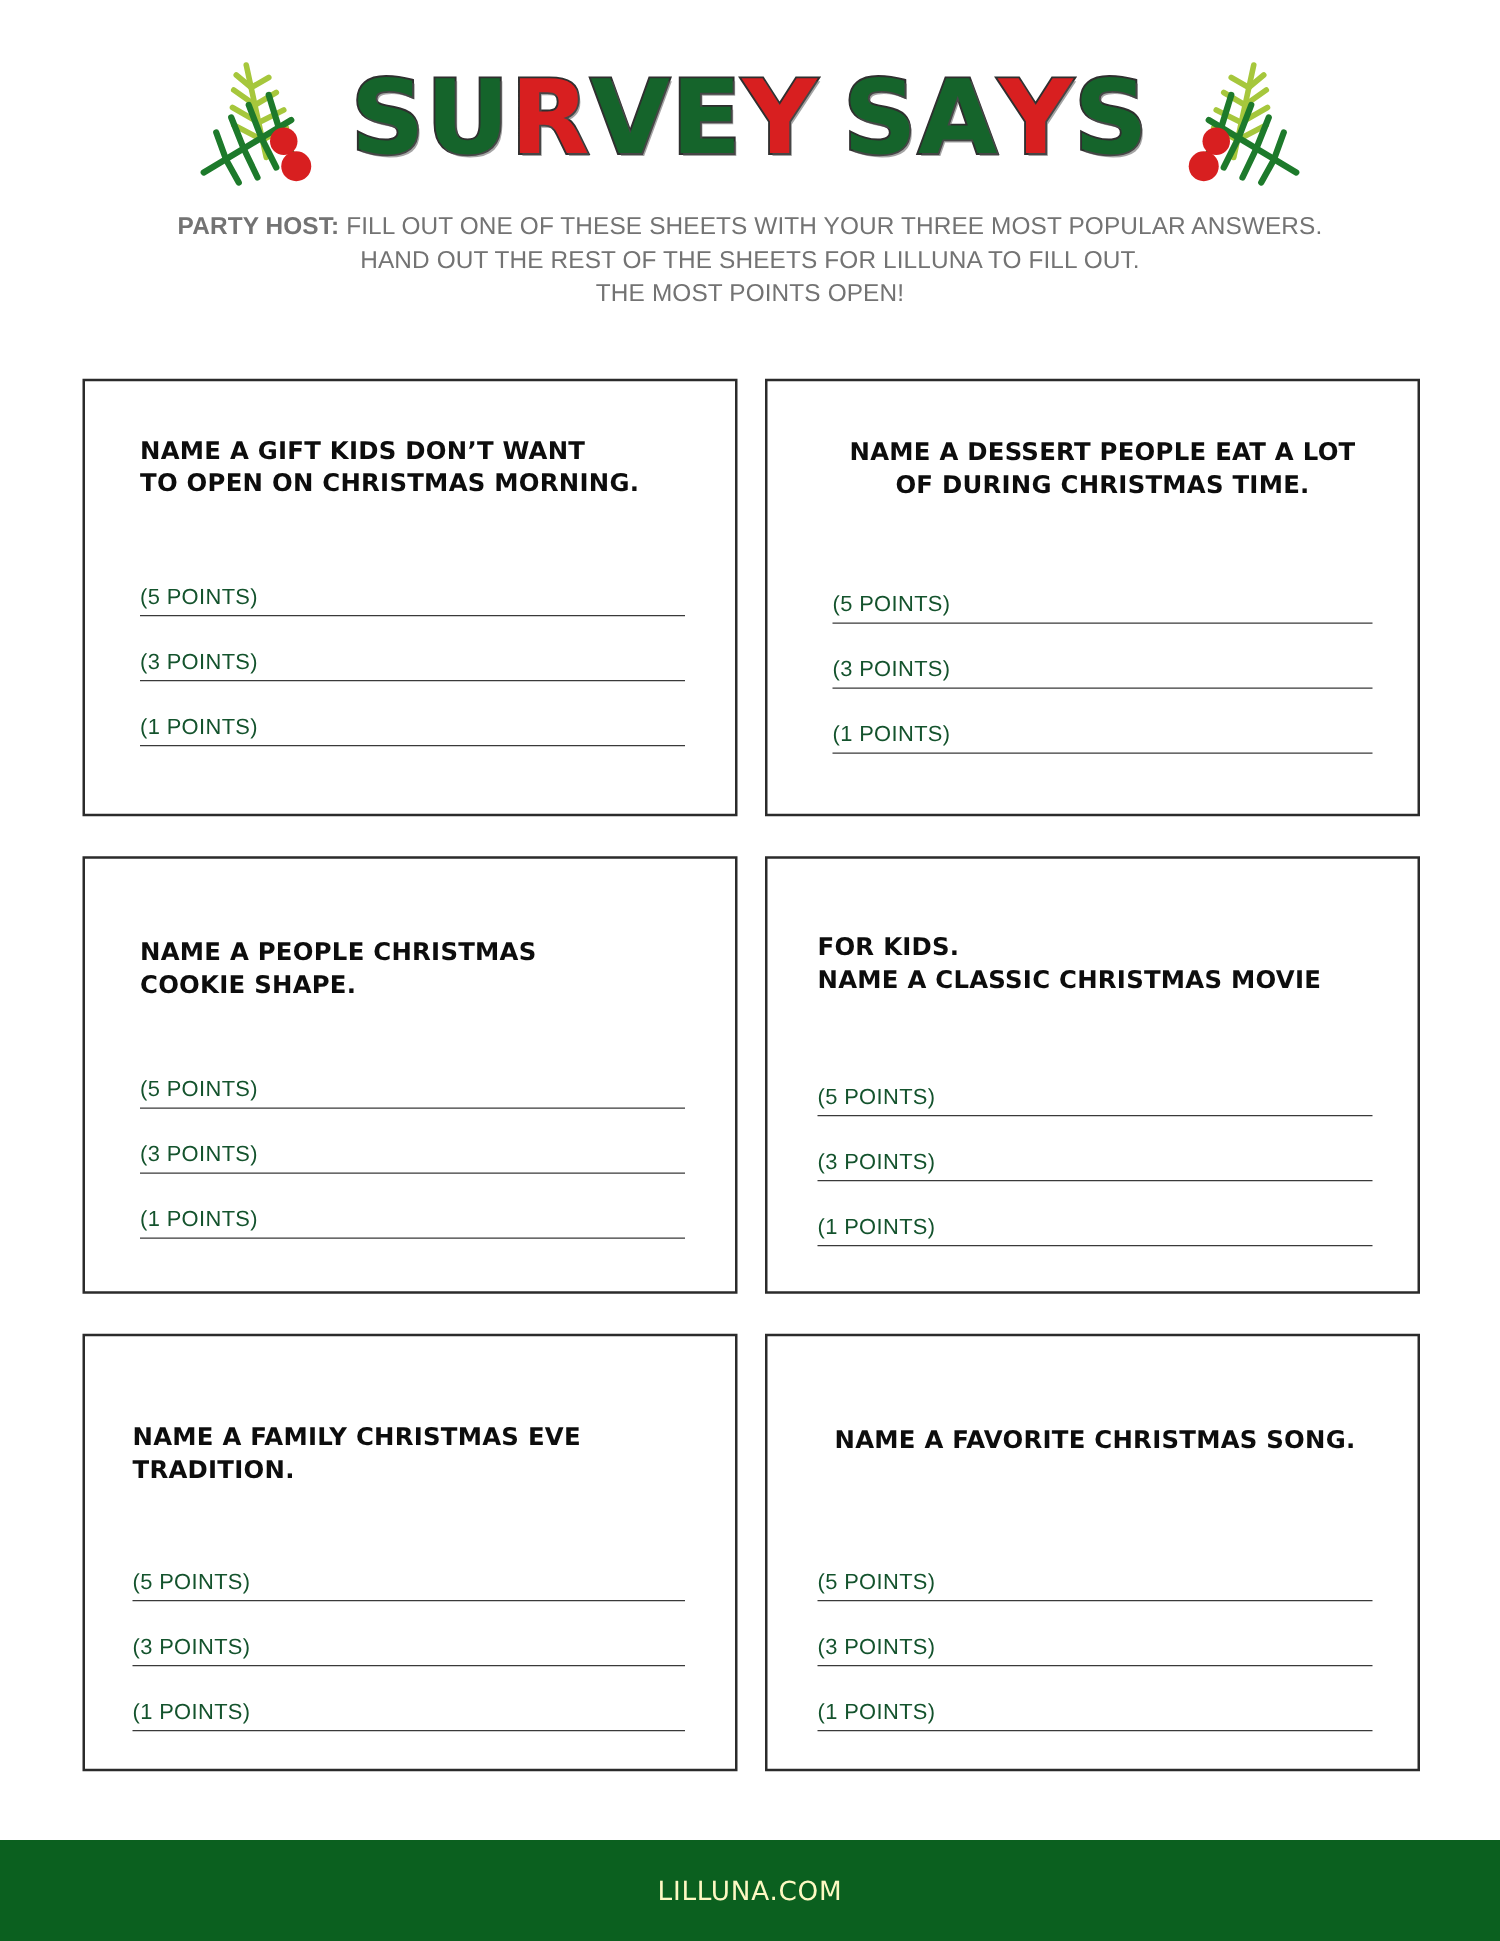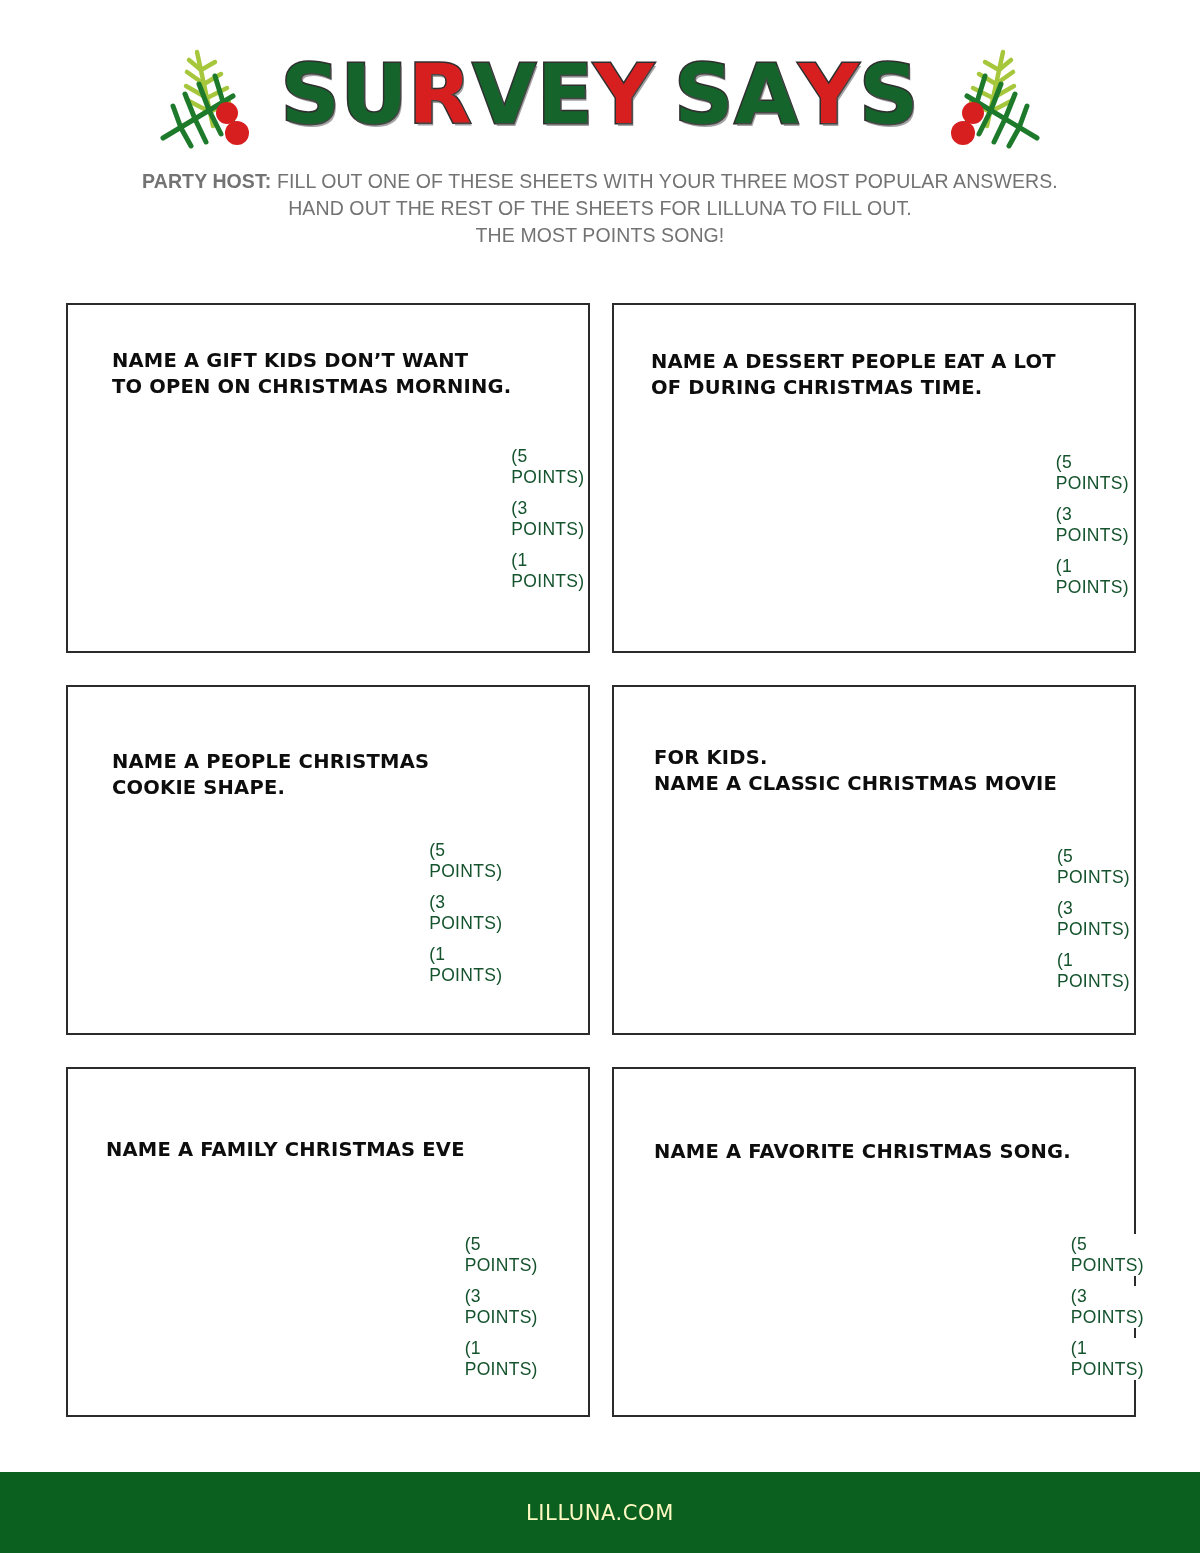--- a/index.html
+++ b/index.html
@@ -92,21 +92,21 @@
     padding: 0;
   }
 
   .card-inner {
     position: absolute;
     left: 40px;
     right: 36px;
     top: 0;
     bottom: 0;
     display: flex;
-    flex-direction: row;
+    flex-direction: column;
   }
 
   .card-title {
     font-family: "DejaVu Sans", sans-serif;
     font-weight: 700;
     font-size: 19.5px;
     line-height: 26px;
     letter-spacing: 0.2px;
     color: #0d0d0d;
   }
@@ -131,21 +131,21 @@
     color: #14532d;
     background: #ffffff;
     padding-right: 4px;
   }
 
   
   .card.c1 .card-inner { left: 44px; right: 40px; }
   .card.c1 .card-title { margin-top: 43px; }
   .card.c1 .card-lines { margin-bottom: 54px; }
 
-  .card.c2 .card-inner { left: 37px; right: 36px; }
+  .card.c2 .card-inner { left: 52px; right: 36px; text-align: center; }
   .card.c2 .card-title { margin-top: 44px; }
   .card.c2 .card-lines { margin-bottom: 48px; }
 
   .card.c3 .card-inner { left: 44px; right: 40px; }
   .card.c3 .card-title { margin-top: 62px; }
   .card.c3 .card-lines { margin-bottom: 42px; }
 
   .card.c4 .card-inner { left: 40px; right: 36px; }
   .card.c4 .card-title { margin-top: 58px; }
   .card.c4 .card-lines { margin-bottom: 36px; }
@@ -258,21 +258,21 @@
         <circle cx="88" cy="95" r="12" fill="#d81f20"></circle>
       </svg>
     </span>
   </div>
 
   <div class="instructions">
     <div>
       <span class="lead">PARTY HOST:</span><span> FILL OUT ONE OF THESE SHEETS WITH YOUR THREE MOST POPULAR ANSWERS.</span>
     </div>
     <div>HAND OUT THE REST OF THE SHEETS FOR LILLUNA TO FILL OUT.</div>
-    <div>THE MOST POINTS SONG!</div>
+    <div>THE MOST POINTS OPEN!</div>
   </div>
 
   <div class="grid">
 
     <div class="card c1">
       <div class="card-inner">
         <div class="card-title">
           <div>NAME A GIFT KIDS DON’T WANT</div>
           <div>TO OPEN ON CHRISTMAS MORNING.</div>
         </div>
@@ -347,20 +347,21 @@
             <span class="pts">(1 POINTS)</span>
           </div>
         </div>
       </div>
     </div>
 
     <div class="card c5">
       <div class="card-inner">
         <div class="card-title">
           <div>NAME A FAMILY CHRISTMAS EVE</div>
+          <div>TRADITION.</div>
         </div>
         <div class="card-lines">
           <div class="answer-line">
             <span class="pts">(5 POINTS)</span>
           </div>
           <div class="answer-line">
             <span class="pts">(3 POINTS)</span>
           </div>
           <div class="answer-line">
             <span class="pts">(1 POINTS)</span>

